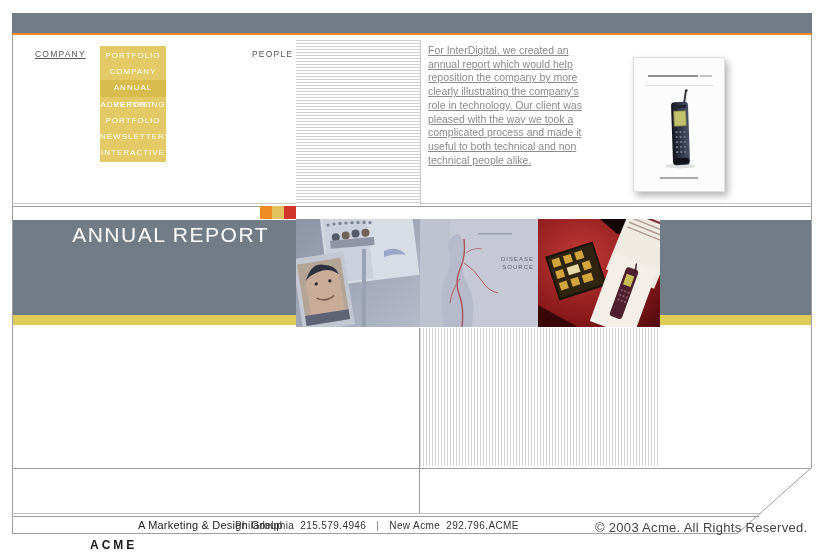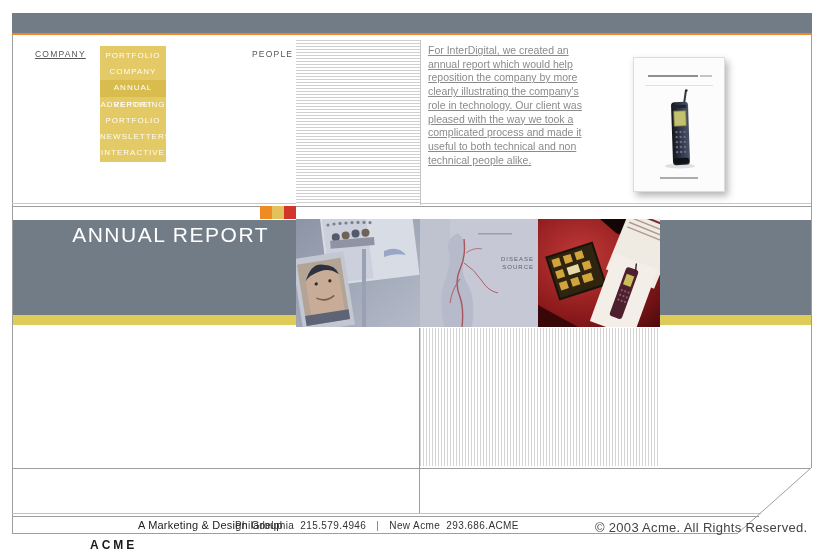--- a/index.html
+++ b/index.html
@@ -285,17 +285,17 @@
     </svg>
   </div>
 
   <div class="footer-brand">ACME</div>
   <div class="footer-tagline">A Marketing &amp; Design Group</div>
   <div class="footer-contact">
     <span>Philadelphia</span>
     <span>215.579.4946</span>
     <span class="pipe">|</span>
     <span>New Acme</span>
-    <span>293.686.ACME</span>
+    <span>292.796.ACME</span>
   </div>
   <div class="footer-copyright">© 2003 Acme. All Rights Reserved.</div>
 
 </div>
 
 </body></html>

